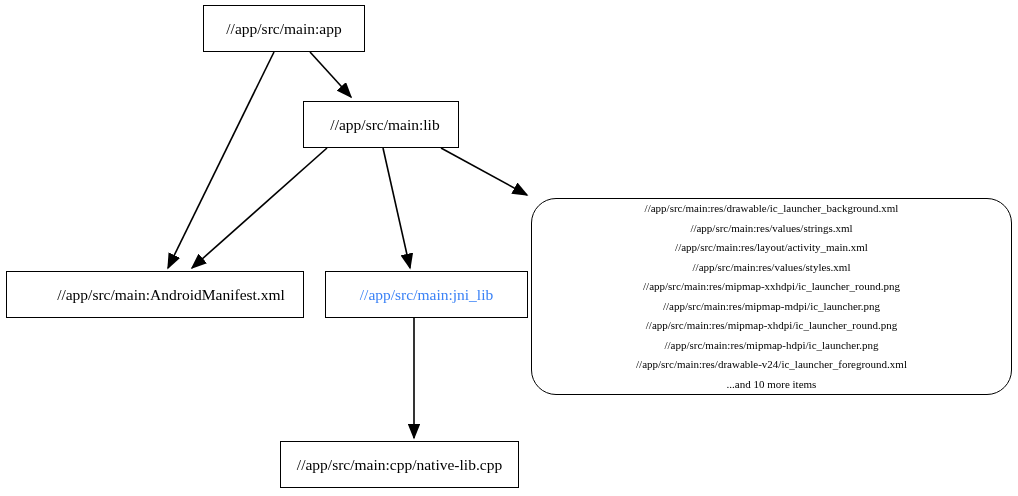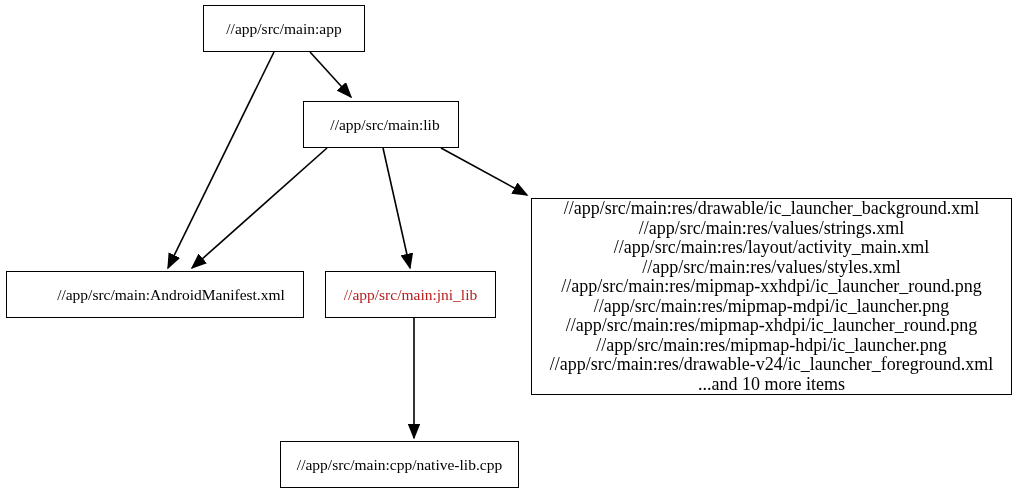--- a/index.html
+++ b/index.html
@@ -38,21 +38,22 @@
     white-space: nowrap;
     z-index: 2;
   }
   .node .node-label {
     display: block;
     padding: 0 6px;
   }
   .node-multiline {
     white-space: pre;
     line-height: 19.5px;
-    font-size: 18px;
+    font-size: 11px;
+    border-radius: 25px;
   }
   .node-multiline .node-label {
     white-space: pre;
     padding: 0;
   }
 </style>
 </head>
 <body>
 
 <div id="canvas">
@@ -78,21 +79,21 @@
   </div>
 
   <div class="node" style="left: 303px; top: 101px; width: 156px; height: 47px; border-color: rgb(0, 0, 0); color: rgb(0, 0, 0); padding-left: 8px;">
     <span class="node-label">//app/src/main:lib</span>
   </div>
 
   <div class="node" style="left: 6px; top: 271px; width: 298px; height: 47px; border-color: rgb(0, 0, 0); color: rgb(0, 0, 0); padding-left: 32px;">
     <span class="node-label">//app/src/main:AndroidManifest.xml</span>
   </div>
 
-  <div class="node" style="left: 325px; top: 271px; width: 171px; height: 47px; border-color: rgb(0, 0, 0); color: #b91c1c;">
+  <div class="node" style="left: 325px; top: 271px; width: 203px; height: 47px; border-color: rgb(0, 0, 0); color: #3b82f6;">
     <span class="node-label">//app/src/main:jni_lib</span>
   </div>
 
   <div class="node node-multiline" style="left: 531px; top: 198px; width: 481px; height: 197px; border-color: rgb(0, 0, 0); color: rgb(0, 0, 0);">
     <span class="node-label">//app/src/main:res/drawable/ic_launcher_background.xml
 //app/src/main:res/values/strings.xml
 //app/src/main:res/layout/activity_main.xml
 //app/src/main:res/values/styles.xml
 //app/src/main:res/mipmap-xxhdpi/ic_launcher_round.png
 //app/src/main:res/mipmap-mdpi/ic_launcher.png

